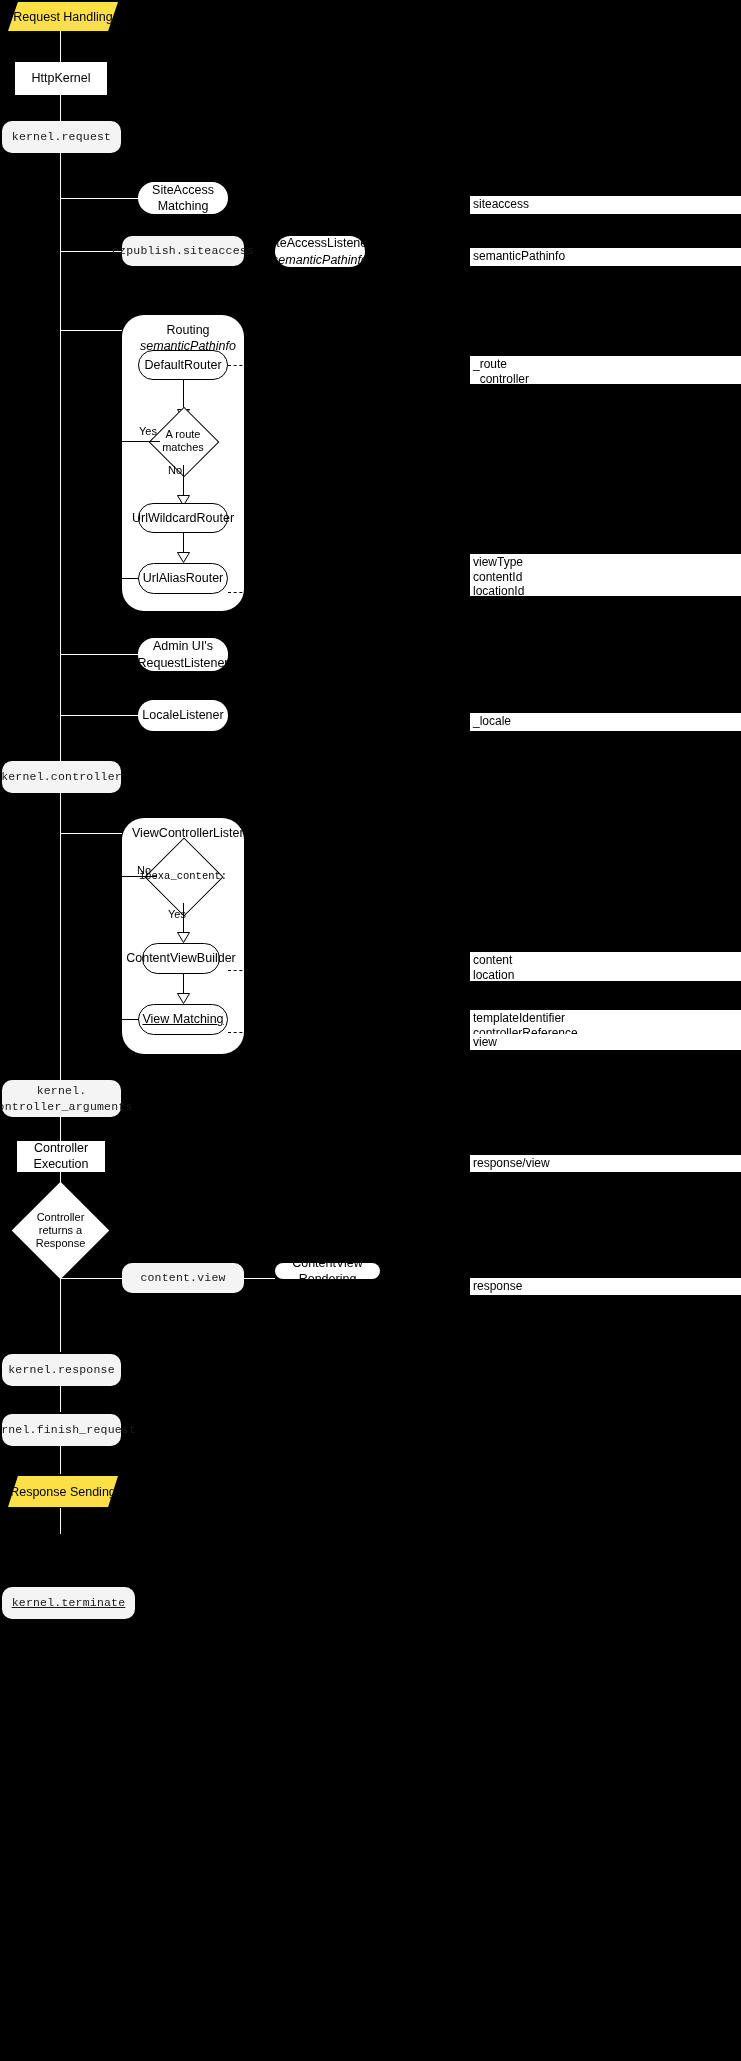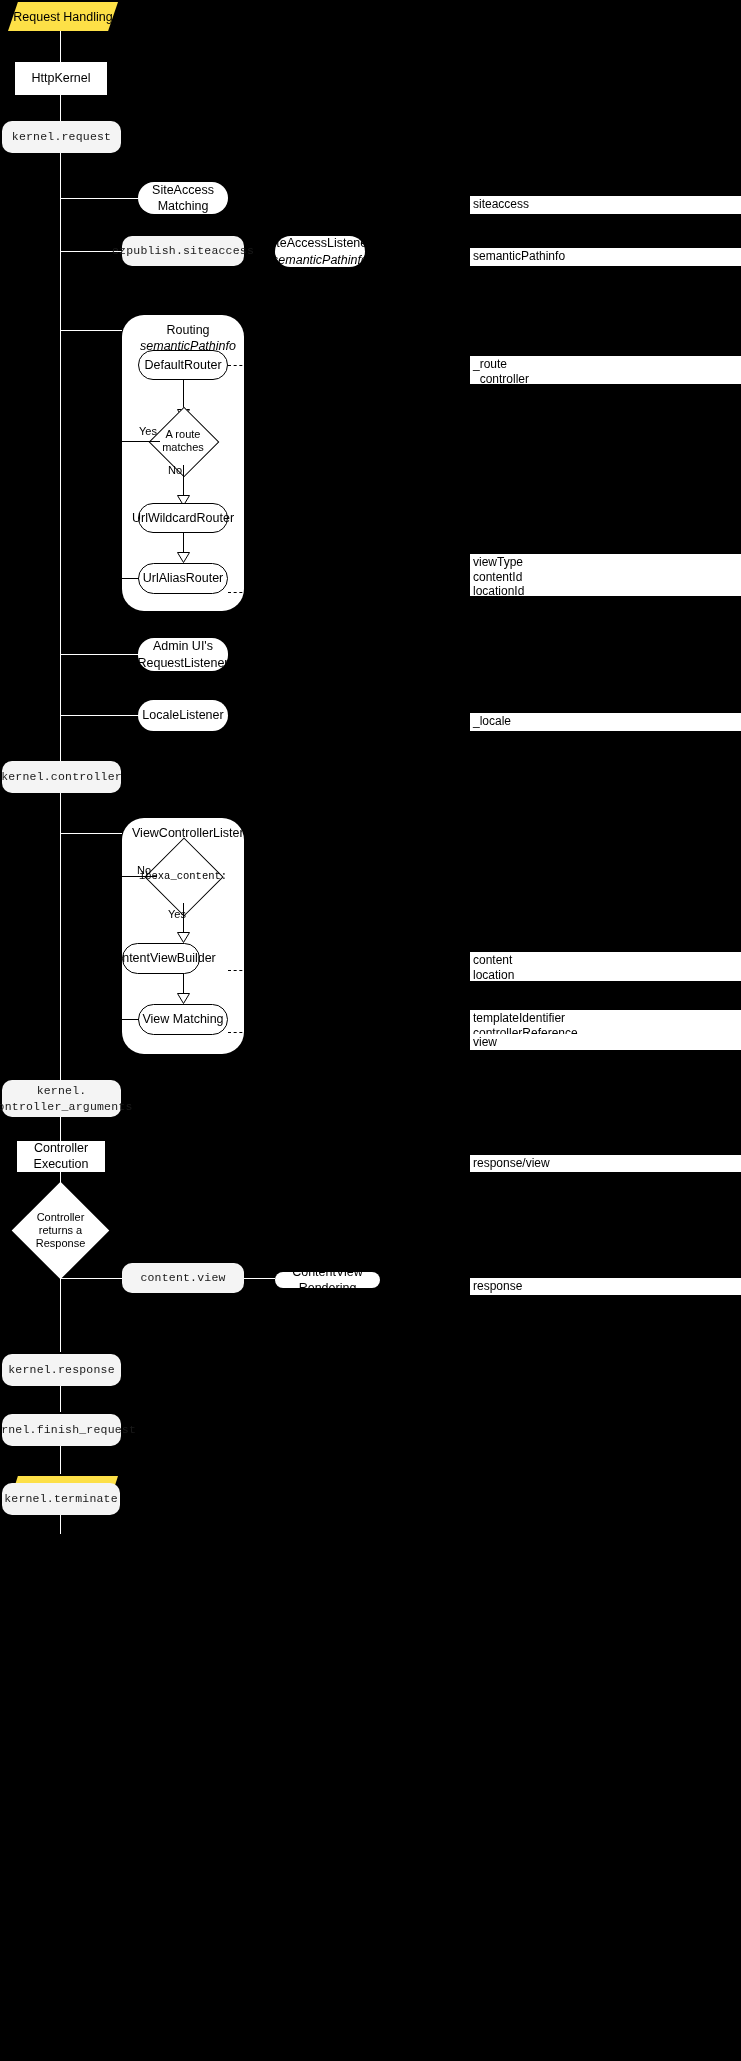--- a/index.html
+++ b/index.html
@@ -174,21 +174,21 @@
   </div>
 
   <div class="node event" style="left:2px;top:1354px;width:119px;height:32px;">
     <span>kernel.response</span>
   </div>
 
   <div class="node event" style="left:2px;top:1414px;width:119px;height:32px;">
     <span>kernel.finish_request</span>
   </div>
 
-  <div class="node event" style="left:2px;top:1483px;width:118px;height:32px;">
+  <div class="node event" style="left:2px;top:1587px;width:133px;height:32px;text-decoration:underline;">
     <span>kernel.terminate</span>
   </div>
 
   <div class="node rounded noborder" style="left:138px;top:182px;width:90px;height:32px;">
     <span>SiteAccess Matching</span>
   </div>
 
   <div class="node rounded noborder" style="left:275px;top:236px;width:90px;height:31px;flex-direction:column;">
     <span>SiteAccessListener:</span>
     <span class="ital">semanticPathinfo</span>
@@ -196,21 +196,21 @@
 
   <div class="node rounded noborder" style="left:138px;top:638px;width:90px;height:33px;flex-direction:column;">
     <span>Admin UI's</span>
     <span>RequestListener</span>
   </div>
 
   <div class="node rounded noborder" style="left:138px;top:700px;width:90px;height:31px;">
     <span>LocaleListener</span>
   </div>
 
-  <div class="node rounded noborder" style="left:275px;top:1263px;width:105px;height:16px;margin-top:9px;">
+  <div class="node rounded noborder" style="left:275px;top:1263px;width:105px;height:16px;">
     <span>ContentView Rendering</span>
   </div>
 
   <div class="node group" style="left:122px;top:315px;width:122px;height:296px;">
     <div class="group-title">
       <span>Routing </span><span class="ital">semanticPathinfo</span><br>
       <span>(ChainRouter)</span>
     </div>
   </div>
 
@@ -263,30 +263,30 @@
   <div class="edge-label" style="left:137px;top:864px;">No</div>
   <div class="edge-label" style="left:168px;top:908px;">Yes</div>
 
   <div class="edge hline" style="left:122px;top:876px;width:35px;"></div>
 
   <div class="edge vline" style="left:183px;top:903px;height:32px;"></div>
   <svg class="arrow-outline" style="left:177px;top:932px;width:13px;height:11px;" viewBox="0 0 13 11">
     <polygon points="0.5,0.5 12.5,0.5 6.5,10.5" fill="#ffffff" stroke="#000" stroke-width="1"></polygon>
   </svg>
 
-  <div class="node rounded" style="left:122px;top:943px;width:78px;height:31px;">
+  <div class="node rounded" style="left:142px;top:943px;width:78px;height:31px;">
     <span>ContentViewBuilder</span>
   </div>
 
   <div class="edge vline" style="left:183px;top:974px;height:21px;"></div>
   <svg class="arrow-outline" style="left:177px;top:993px;width:13px;height:11px;" viewBox="0 0 13 11">
     <polygon points="0.5,0.5 12.5,0.5 6.5,10.5" fill="#ffffff" stroke="#000" stroke-width="1"></polygon>
   </svg>
 
-  <div class="node rounded" style="left:138px;top:1004px;width:90px;height:31px;">
+  <div class="node rounded" style="left:138px;top:1004px;width:90px;height:31px;text-decoration:underline;">
     <span>View Matching</span>
   </div>
   <div class="edge hline" style="left:122px;top:1019px;width:17px;"></div>
 
   <div class="dashed-w" style="left:228px;top:970px;width:20px;"></div>
   <div class="dashed-w" style="left:228px;top:1032px;width:20px;"></div>
 
   <div class="diamond solid" style="left:26px;top:1196px;width:69px;height:69px;background:#ffffff;"></div>
   <div class="diamond-label" style="left:24px;top:1208px;width:73px;height:45px;flex-direction:column;">
     <span>Controller</span>

